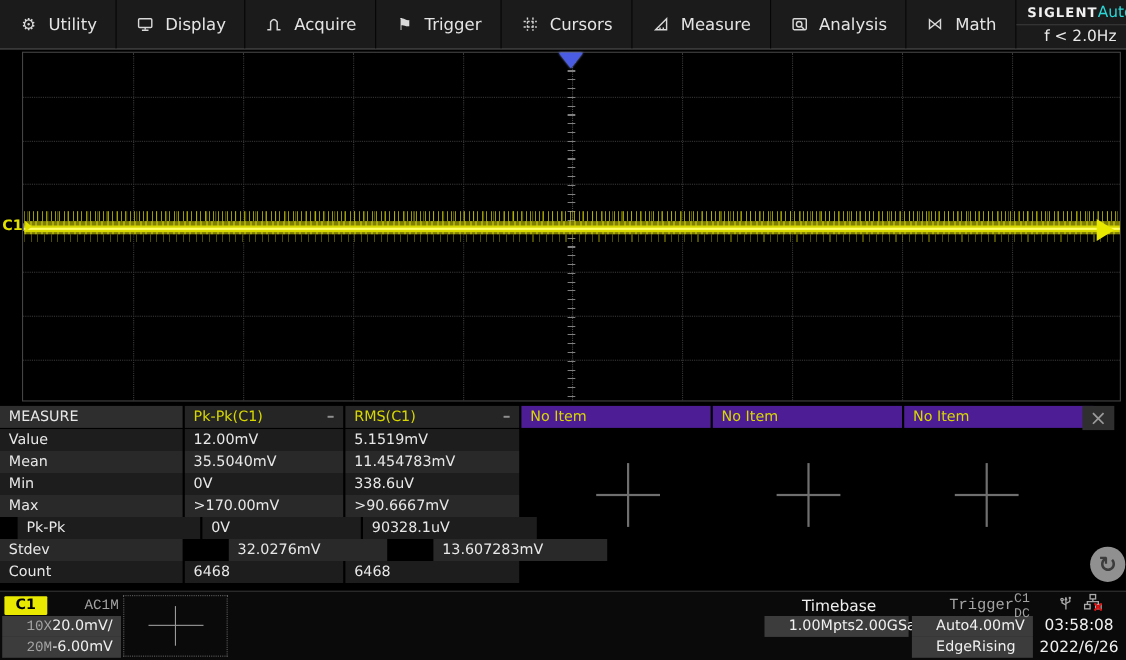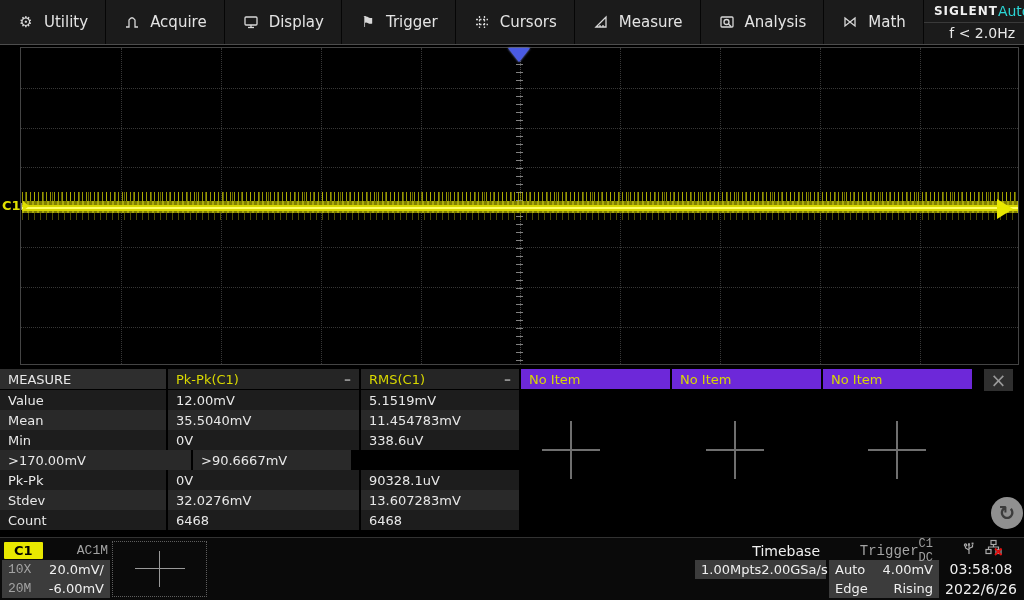--- a/index.html
+++ b/index.html
@@ -55,87 +55,87 @@
                color:#e0e000; font-size:13px; font-weight:bold; }
   #ch-marker .arr { width:0; height:0; border-top:5px solid transparent; border-bottom:5px solid transparent;
                     border-left:6px solid #e0e000; margin-left:2px; }
 
   
   #measure { position:absolute; left:0; top:368px; width:1024px; height:164px; }
   .mrow { position:absolute; left:0; height:20px; display:flex; }
   .mcell { height:20px; display:flex; align-items:center; padding:0 8px; font-size:13px;
            color:#e8e8e8; margin-right:2px; }
   .mcell.lbl   { width:166px; }
-  .mcell.v1    { width:191px; }
+  .mcell.v1    { width:144px; }
   .mcell.v2    { width:158px; }
   .hdr .mcell  { background:#2e2e2e; }
   .hdr .mcell.stat { background:#252525; color:#d8d800; justify-content:space-between; }
-  .hdr .mcell.noitem { width:149px; background:#6d28d9; color:#d8d800; }
+  .hdr .mcell.noitem { width:172px; background:#4c1d95; color:#d8d800; }
   .row-a .mcell { background:#1d1d1d; }
   .row-b .mcell { background:#292929; }
   .minus-btn { color:#909090; font-size:14px; font-weight:bold; line-height:10px; cursor:default; }
   #meas-close { position:absolute; left:984px; top:1px; width:29px; height:22px; background:#2f2f2f;
                 display:flex; align-items:center; justify-content:center; color:#9a9a9a; font-size:19px; }
   .plus-big { position:absolute; width:58px; height:58px; }
   .plus-big::before { content:""; position:absolute; left:0; top:28px; width:58px; height:2px; background:#6f6f6f; }
   .plus-big::after  { content:""; position:absolute; left:28px; top:0; width:2px; height:58px; background:#6f6f6f; }
   #touch-icon { position:absolute; left:991px; top:497px; width:32px; height:32px; border-radius:50%;
                 background:#909090; display:flex; align-items:center; justify-content:center; }
   #touch-icon span { color:#3c3c3c; font-size:20px; font-weight:bold; line-height:1; }
 
   
   #bottombar { position:absolute; left:0; top:537px; width:1024px; height:63px; background:#0a0a0a;
                border-top:1px solid #323232; }
-  .brow { display:flex; align-items:center; justify-content:space-between; height:19px; padding:0 6px;
+  .brow { display:flex; align-items:center; justify-content:space-between; height:19px; padding:0 22px;
           font-size:13px; }
   .gray { background:#3c3c3c; }
   .ylw { color:#a3a3a3;font-family:Liberation Mono, monospace; }
   .wht { color:#f0f0f0; }
   #chbox { position:absolute; left:2px; top:3px; width:108px; height:57px; }
   #ch-badge { background:#e8e800; color:#000; font-weight:bold; font-size:13px; padding:0 10px;
               height:17px; display:flex; align-items:center; border-radius:1px; }
   #addbox { position:absolute; left:112px; top:3px; width:95px; height:56px; border:1px dotted #5e5e5e; }
   .plus-small { position:absolute; left:50%; top:50%; width:50px; height:36px; transform:translate(-50%,-50%); }
   .plus-small::before { content:""; position:absolute; left:0; top:17px; width:50px; height:1px; background:#9a9a9a; }
   .plus-small::after  { content:""; position:absolute; left:24px; top:0; width:1px; height:36px; background:#9a9a9a; }
   #tbbox { position:absolute; left:695px; top:3px; width:131px; height:57px; }
   #trbox { position:absolute; left:829px; top:3px; width:110px; height:57px; }
-  .panel-hdr { height:19px; display:flex; align-items:center; justify-content:flex-end;
+  .panel-hdr { height:19px; display:flex; align-items:center; justify-content:flex-start;
                padding:0 6px; font-size:14px;margin-left:28px; }
   #rightinfo { position:absolute; left:941px; top:1px; width:80px; height:60px; text-align:center; }
   #sysicons { display:flex; justify-content:center; gap:8px; height:20px; align-items:center; }
   .clock { color:#f0f0f0; font-size:14px; line-height:20px; }
 </style>
 </head>
 <body>
 
 <div id="screen">
 
   <div id="menubar">
     <div class="menu-item">
       <span class="mi-icon">⚙</span>
       <span>Utility</span>
     </div>
     <div class="menu-item">
       <span class="mi-icon">
         <svg width="16" height="16" viewBox="0 0 16 16">
-            <path d="M2 13h3V6q3-4.5 6 0v7h3"></path>
-          </svg>
-      </span>
-      <span>Acquire</span>
-    </div>
-    <div class="menu-item">
-      <span class="mi-icon">
-        <svg width="16" height="16" viewBox="0 0 16 16">
             <rect x="2" y="3" width="12" height="8" rx="1"></rect>
             <line x1="8" y1="11" x2="8" y2="13"></line>
             <line x1="5" y1="13.5" x2="11" y2="13.5"></line>
           </svg>
       </span>
       <span>Display</span>
+    </div>
+    <div class="menu-item">
+      <span class="mi-icon">
+        <svg width="16" height="16" viewBox="0 0 16 16">
+            <path d="M2 13h3V6q3-4.5 6 0v7h3"></path>
+          </svg>
+      </span>
+      <span>Acquire</span>
     </div>
     <div class="menu-item">
       <span class="mi-icon">⚑</span>
       <span>Trigger</span>
     </div>
     <div class="menu-item">
       <span class="mi-icon">
         <svg width="16" height="16" viewBox="0 0 16 16">
             <line x1="5.5" y1="2" x2="5.5" y2="14" stroke-dasharray="2 1.5"></line>
             <line x1="10.5" y1="2" x2="10.5" y2="14" stroke-dasharray="2 1.5"></line>
@@ -245,29 +245,30 @@
       <div class="mcell lbl">Mean</div>
       <div class="mcell v1">35.5040mV</div>
       <div class="mcell v2">11.454783mV</div>
     </div>
     <div class="mrow row-a" style="top:62px;">
       <div class="mcell lbl">Min</div>
       <div class="mcell v1">0V</div>
       <div class="mcell v2">338.6uV</div>
     </div>
     <div class="mrow row-b" style="top:82px;">
+      <div class="mcell lbl">Max</div>
       <div class="mcell v1">&gt;170.00mV</div>
       <div class="mcell v2">&gt;90.6667mV</div>
     </div>
-    <div class="mrow row-a" style="top:102px;">
+    <div class="mrow row-a" style="top:102px;padding-left:16px;">
       <div class="mcell lbl">Pk-Pk</div>
       <div class="mcell v1">0V</div>
       <div class="mcell v2">90328.1uV</div>
     </div>
-    <div class="mrow row-b" style="top:122px;">
+    <div class="mrow row-b" style="top:122px;gap:40px;">
       <div class="mcell lbl">Stdev</div>
       <div class="mcell v1">32.0276mV</div>
       <div class="mcell v2">13.607283mV</div>
     </div>
     <div class="mrow row-a" style="top:142px;">
       <div class="mcell lbl">Count</div>
       <div class="mcell v1">6468</div>
       <div class="mcell v2">6468</div>
     </div>
 

